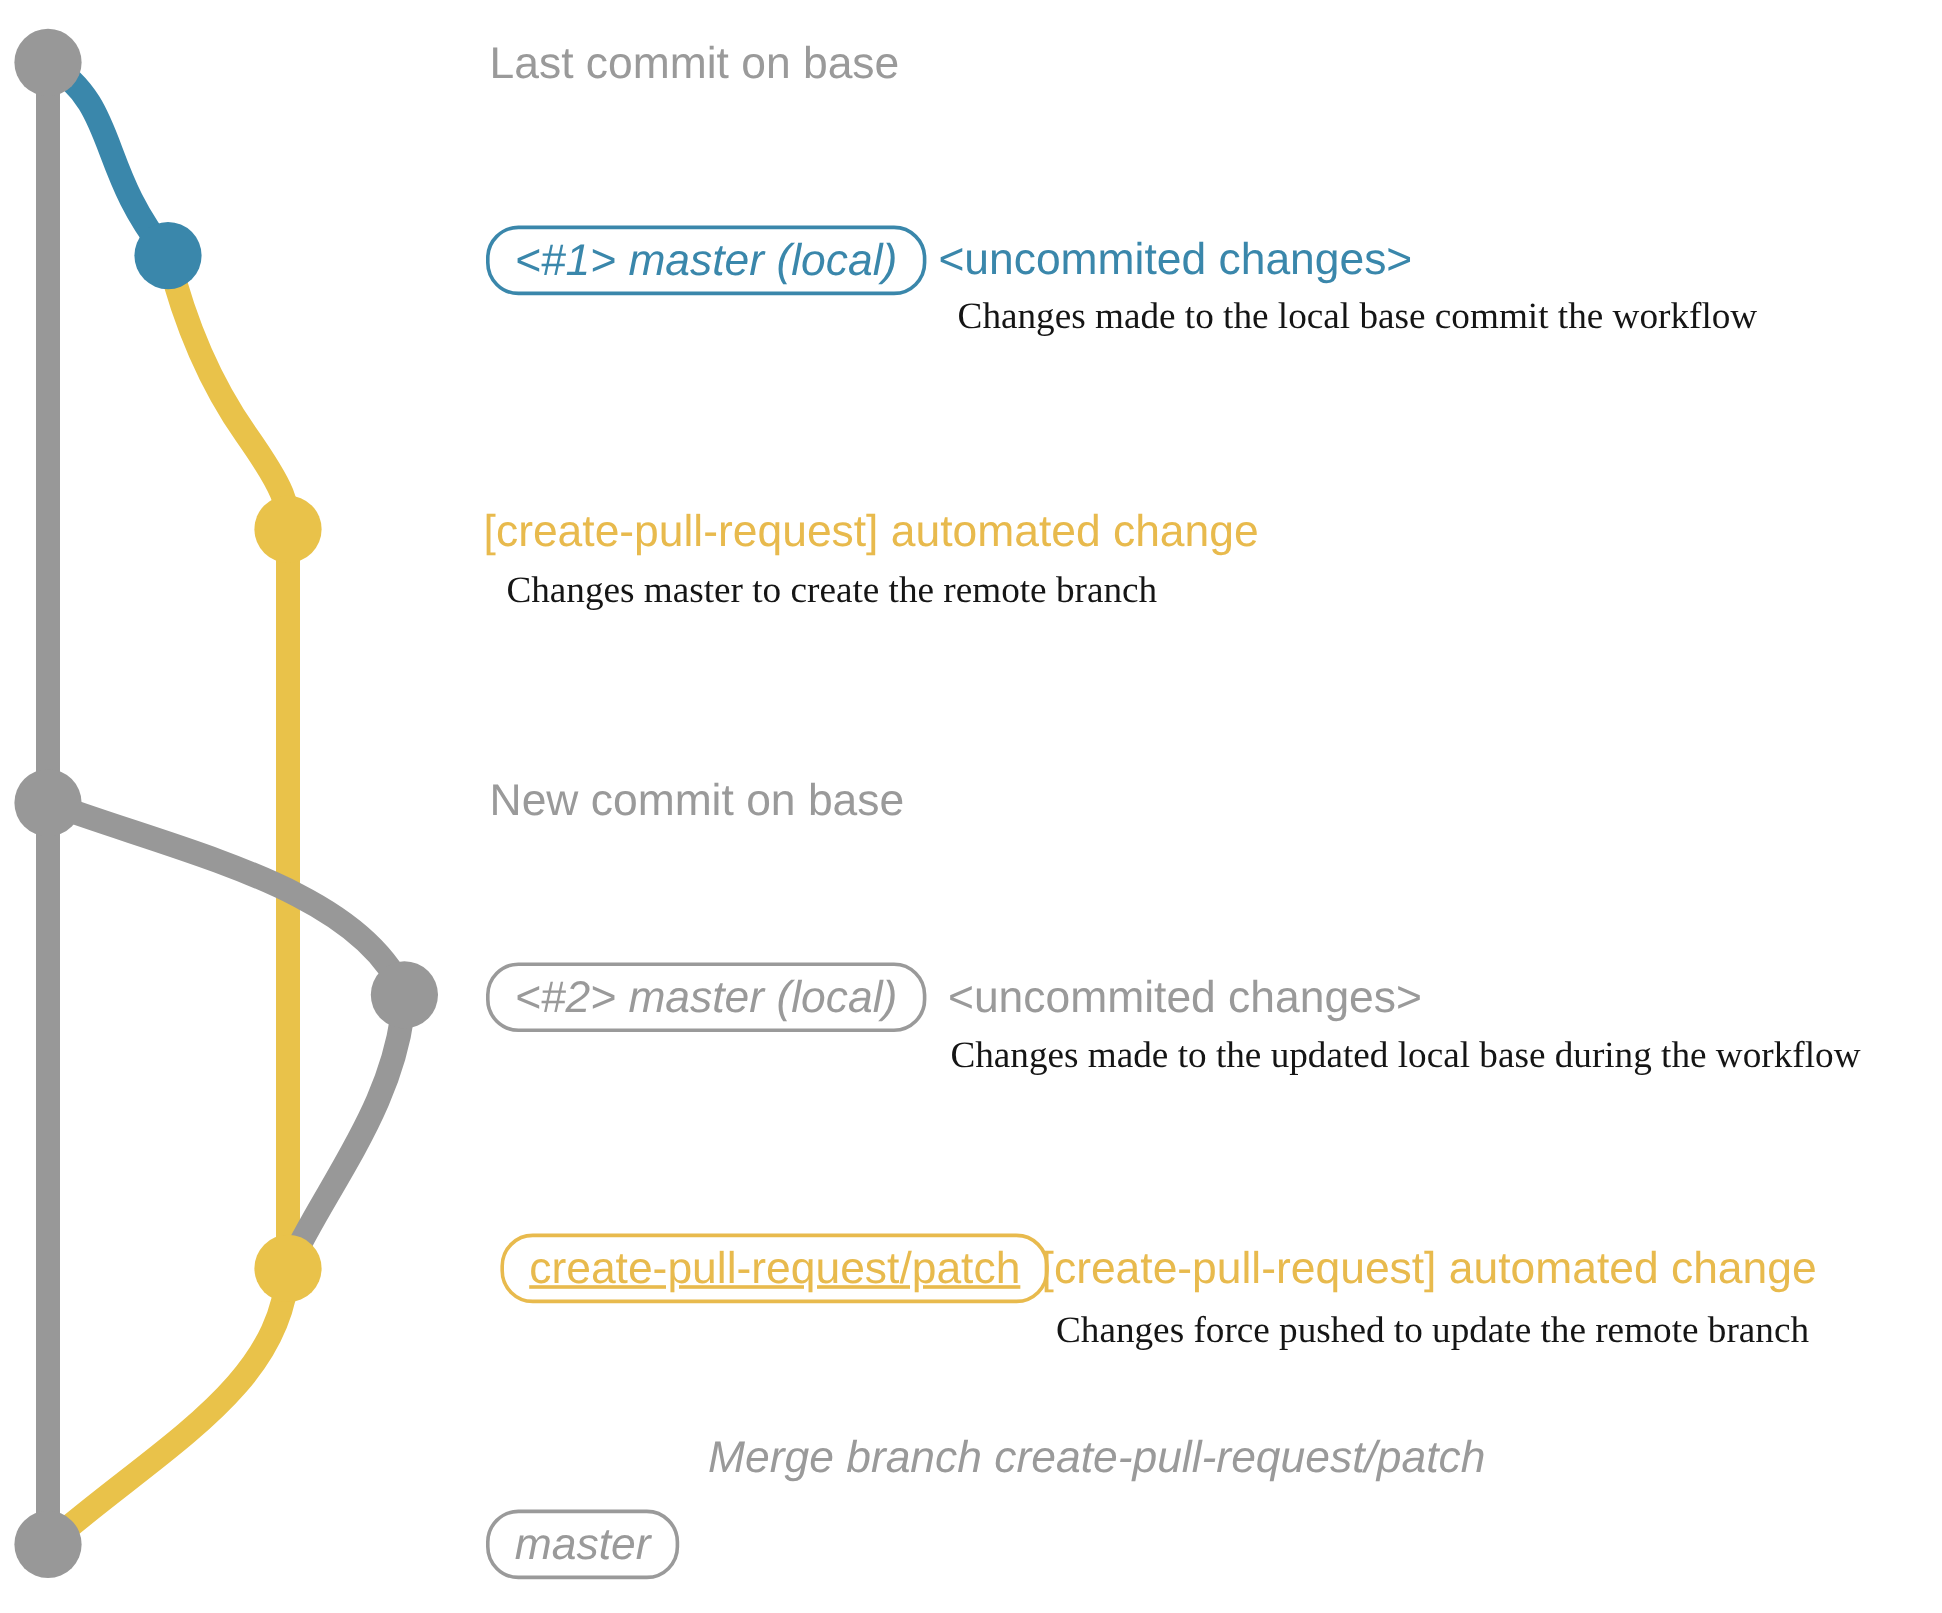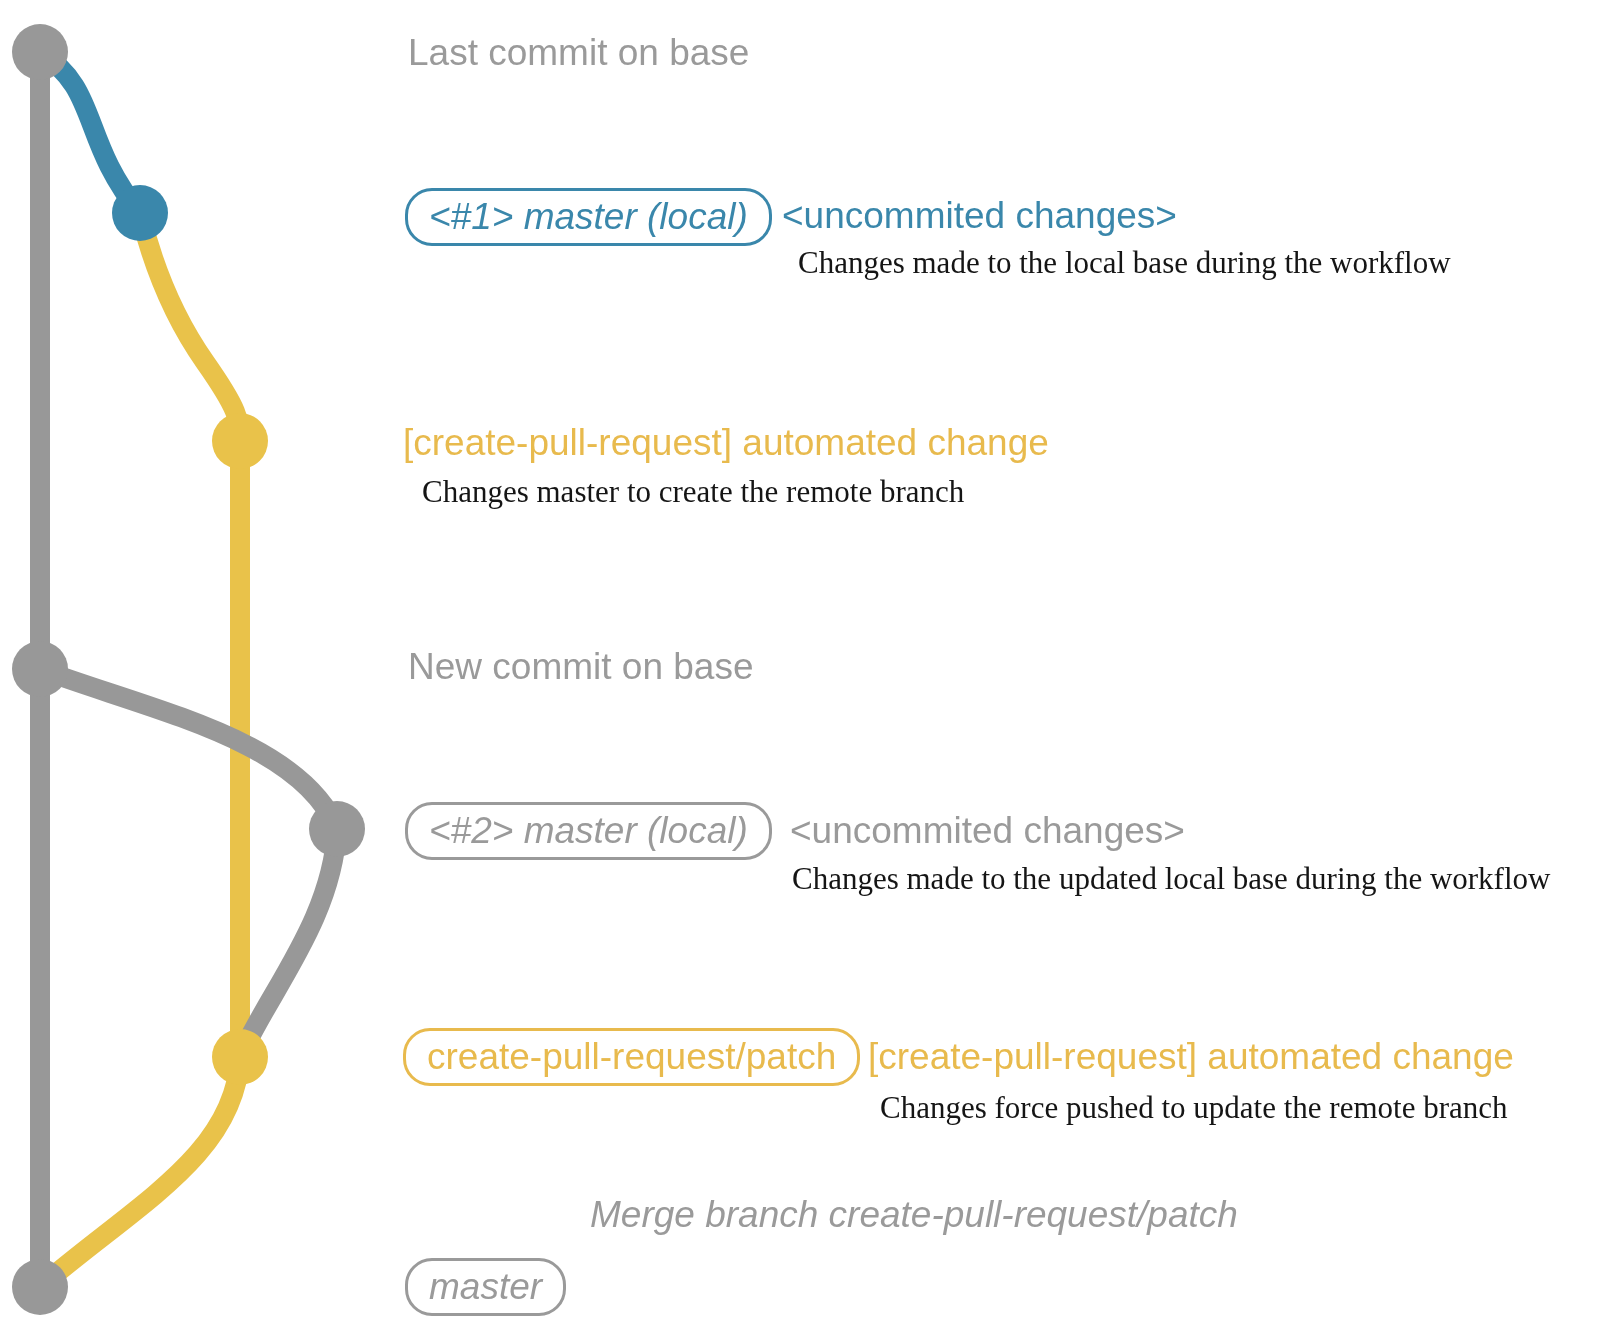--- a/index.html
+++ b/index.html
@@ -82,31 +82,31 @@
     <circle class="fill-gray" cx="40" cy="669" r="28"></circle>
     <circle class="fill-gray" cx="337" cy="829" r="28"></circle>
     <circle class="fill-yellow" cx="240" cy="1057" r="28"></circle>
     <circle class="fill-gray" cx="40" cy="1287" r="28"></circle>
   </svg>
 
   <div class="label gray" style="left:408px;top:34px;">Last commit on base</div>
 
   <div class="badge blue" style="left:405px;top:188px;font-style:italic;">&lt;#1&gt; master (local)</div>
   <div class="label blue" style="left:782px;top:197px;">&lt;uncommited changes&gt;</div>
-  <div class="desc" style="left:798px;top:247px;">Changes made to the local base during the workflow</div>
+  <div class="desc" style="left:798px;top:247px;">Changes made to the local base commit the workflow</div>
 
   <div class="label yellow" style="left:403px;top:424px;">[create-pull-request] automated change</div>
   <div class="desc" style="left:422px;top:476px;">Changes master to create the remote branch</div>
 
   <div class="label gray" style="left:408px;top:648px;text-align:right;">New commit on base</div>
 
   <div class="badge gray" style="left:405px;top:802px;">&lt;#2&gt; master (local)</div>
   <div class="label gray" style="left:790px;top:812px;">&lt;uncommited changes&gt;</div>
   <div class="desc" style="left:792px;top:863px;">Changes made to the updated local base during the workflow</div>
 
-  <div class="badge yellow" style="left:403px;top:1028px;">create-pull-request/patch</div>
+  <div class="badge yellow" style="left:417px;top:1028px;text-decoration:underline;">create-pull-request/patch</div>
   <div class="label yellow" style="left:868px;top:1038px;">[create-pull-request] automated change</div>
   <div class="desc" style="left:880px;top:1092px;">Changes force pushed to update the remote branch</div>
 
   <div class="badge gray" style="left:405px;top:1258px;">master</div>
   <div class="label gray" style="left:590px;top:1196px;font-style:italic;">Merge branch create-pull-request/patch</div>
 
 </div>
 
 </body></html>

